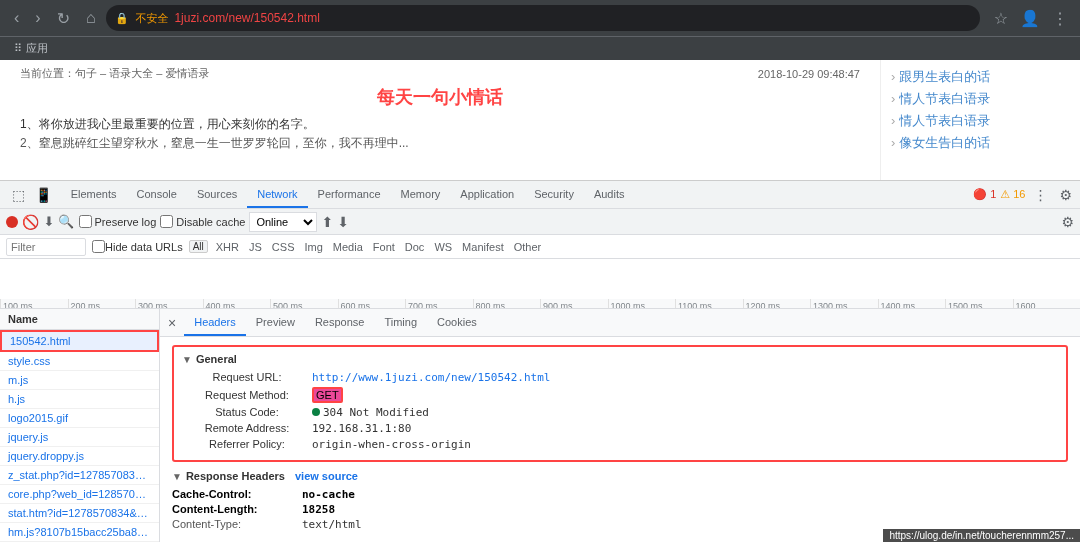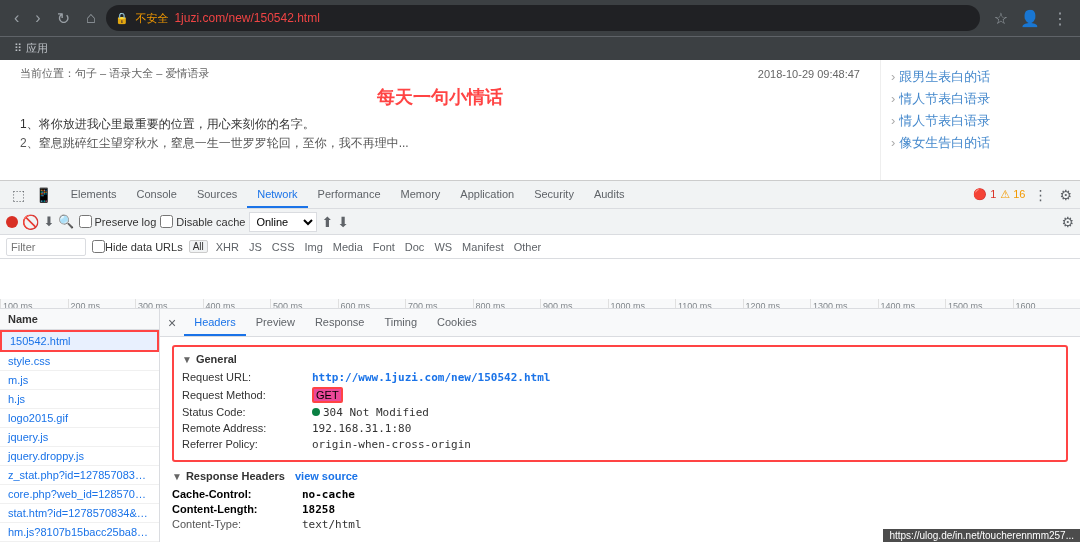--- a/index.html
+++ b/index.html
@@ -388,32 +388,33 @@
       color: #333;
       margin-bottom: 6px;
       cursor: pointer;
     }
     .section-triangle { color: #666; font-size: 10px; }
     .detail-row {
       display: flex;
       align-items: baseline;
       margin-bottom: 3px;
       font-size: 11px;
+      text-align: center;
     }
     .detail-key {
       color: #333;
       min-width: 130px;
       font-weight: 500;
     }
     .detail-value {
       color: #333;
       font-family: monospace;
       font-size: 11px;
     }
-    .detail-value.blue { color: #1a73e8; font-weight: bold; }
+    .detail-value.blue { color: #1a73e8; }
     .general-section {
       border: 2px solid #ff4444;
       border-radius: 3px;
       padding: 6px 8px;
       margin-bottom: 8px;
     }
 
     .method-highlight {
       display: inline-block;
       border: 2px solid #ff4444;

